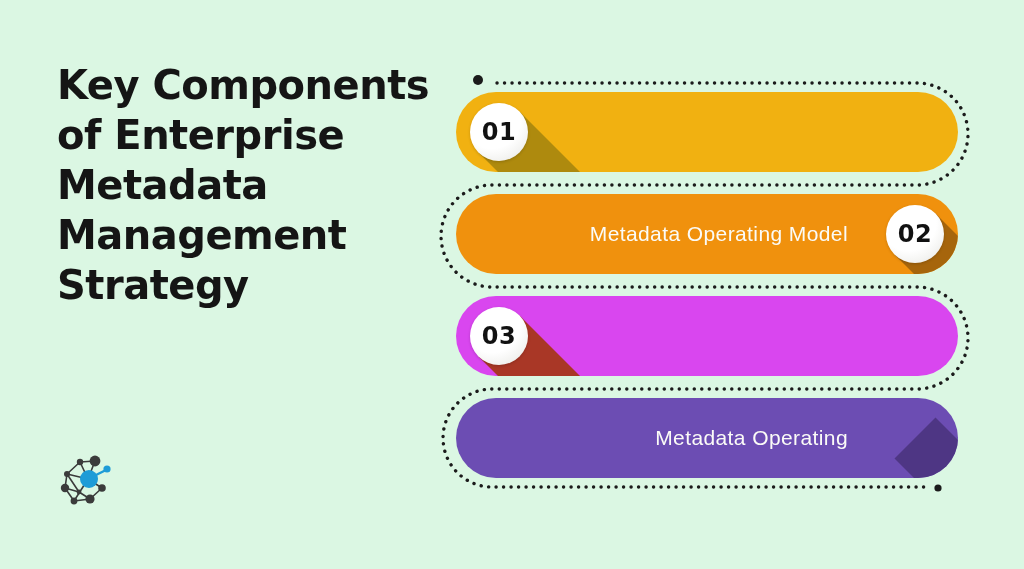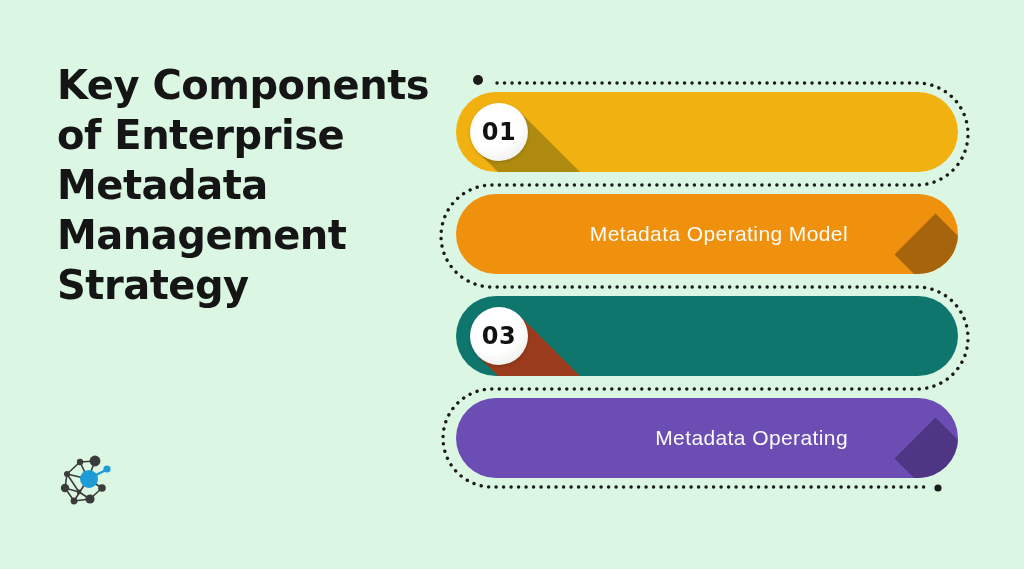--- a/index.html
+++ b/index.html
@@ -126,24 +126,27 @@
 
   <div class="pill pill-0 side-left" style="background: rgb(241, 177, 17);">
     <div class="badge-shadow" style="background: rgb(168, 135, 14);"></div>
     <div class="badge">
       <span class="badge-number" style="color: rgb(17, 17, 17);">01</span>
     </div>
   </div>
 
   <div class="pill pill-1 side-right" style="background: rgb(240, 145, 13);">
     <div class="badge-shadow" style="background: rgb(159, 98, 12);"></div>
+    <div class="badge">
+      <span class="badge-number" style="color: rgb(17, 17, 17);">02</span>
+    </div>
     <span class="pill-label" style="color: rgb(251, 251, 247);">Metadata Operating Model</span>
   </div>
 
-  <div class="pill pill-2 side-left" style="background: #0f766e;">
+  <div class="pill pill-2 side-left" style="background: #d946ef;">
     <div class="badge-shadow" style="background: rgb(165, 54, 21);"></div>
     <div class="badge">
       <span class="badge-number" style="color: rgb(17, 17, 17);">03</span>
     </div>
   </div>
 
   <div class="pill pill-3 side-right" style="background: rgb(108, 77, 179);">
     <div class="badge-shadow" style="background: rgb(76, 52, 128);"></div>
     <span class="pill-label" style="color: rgb(251, 251, 247);">Metadata Operating</span>
   </div>

